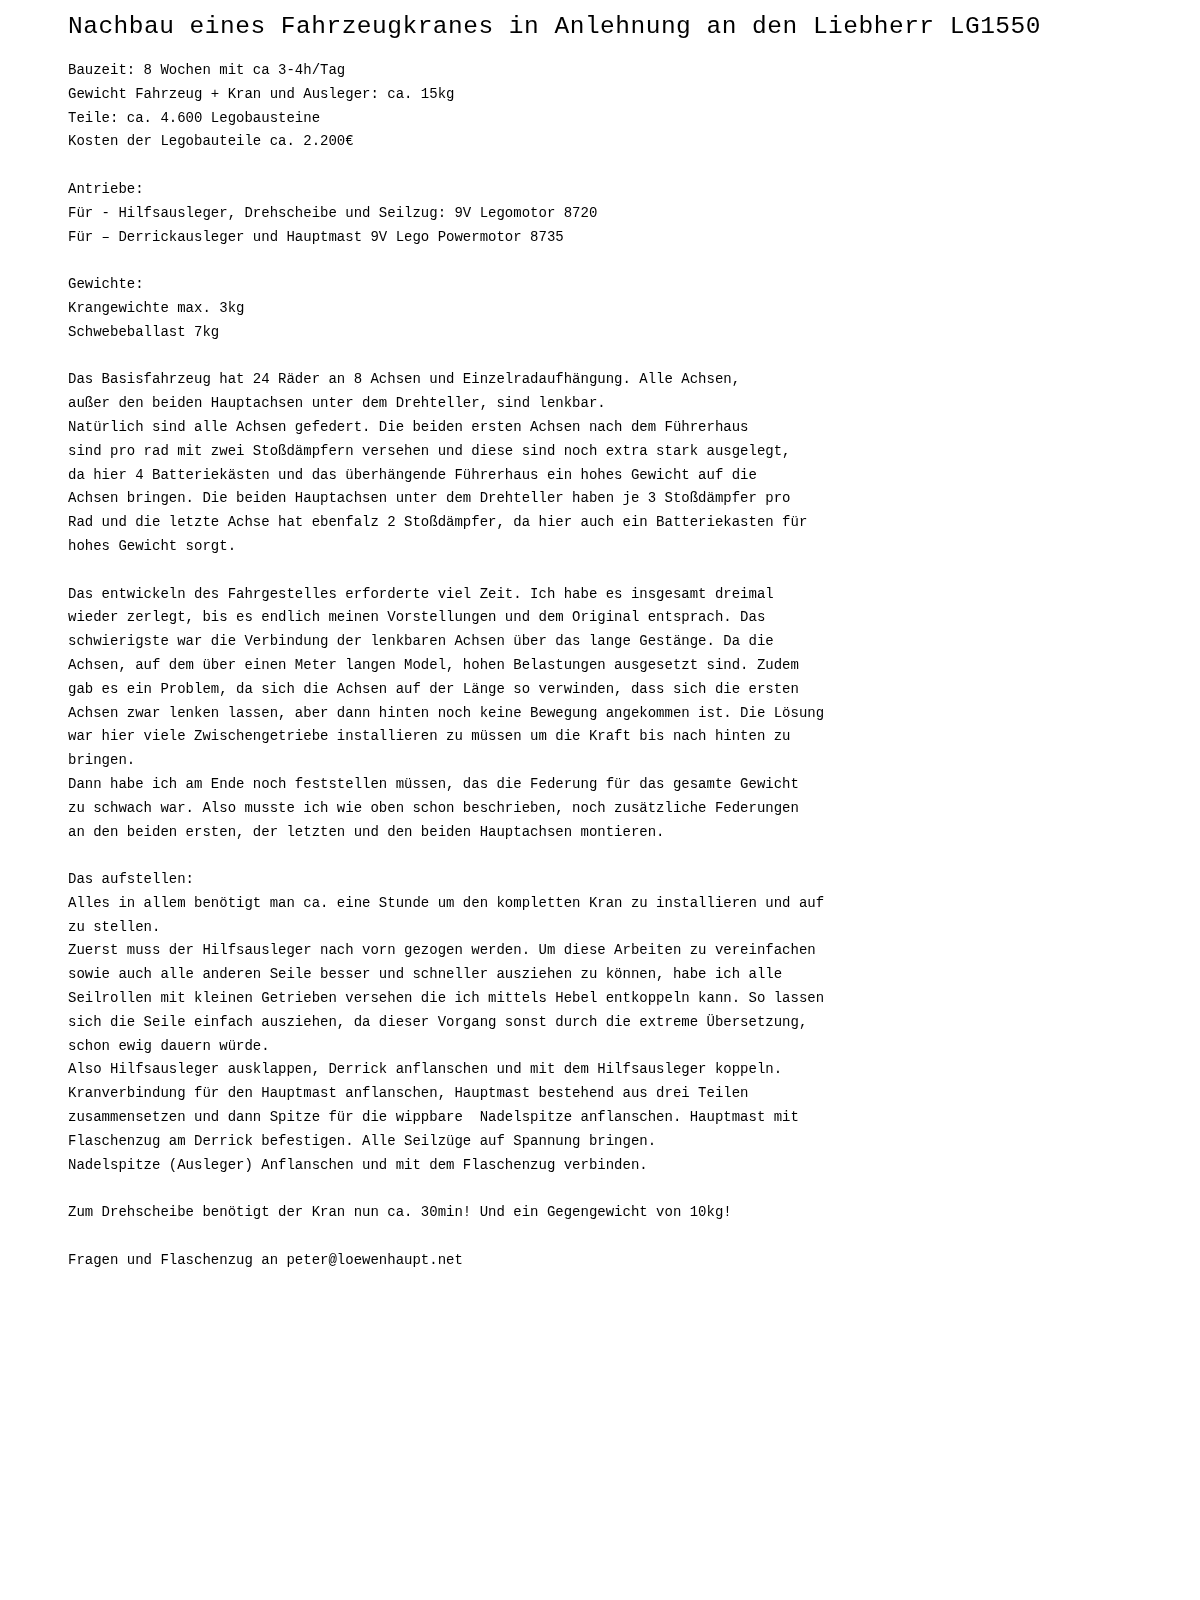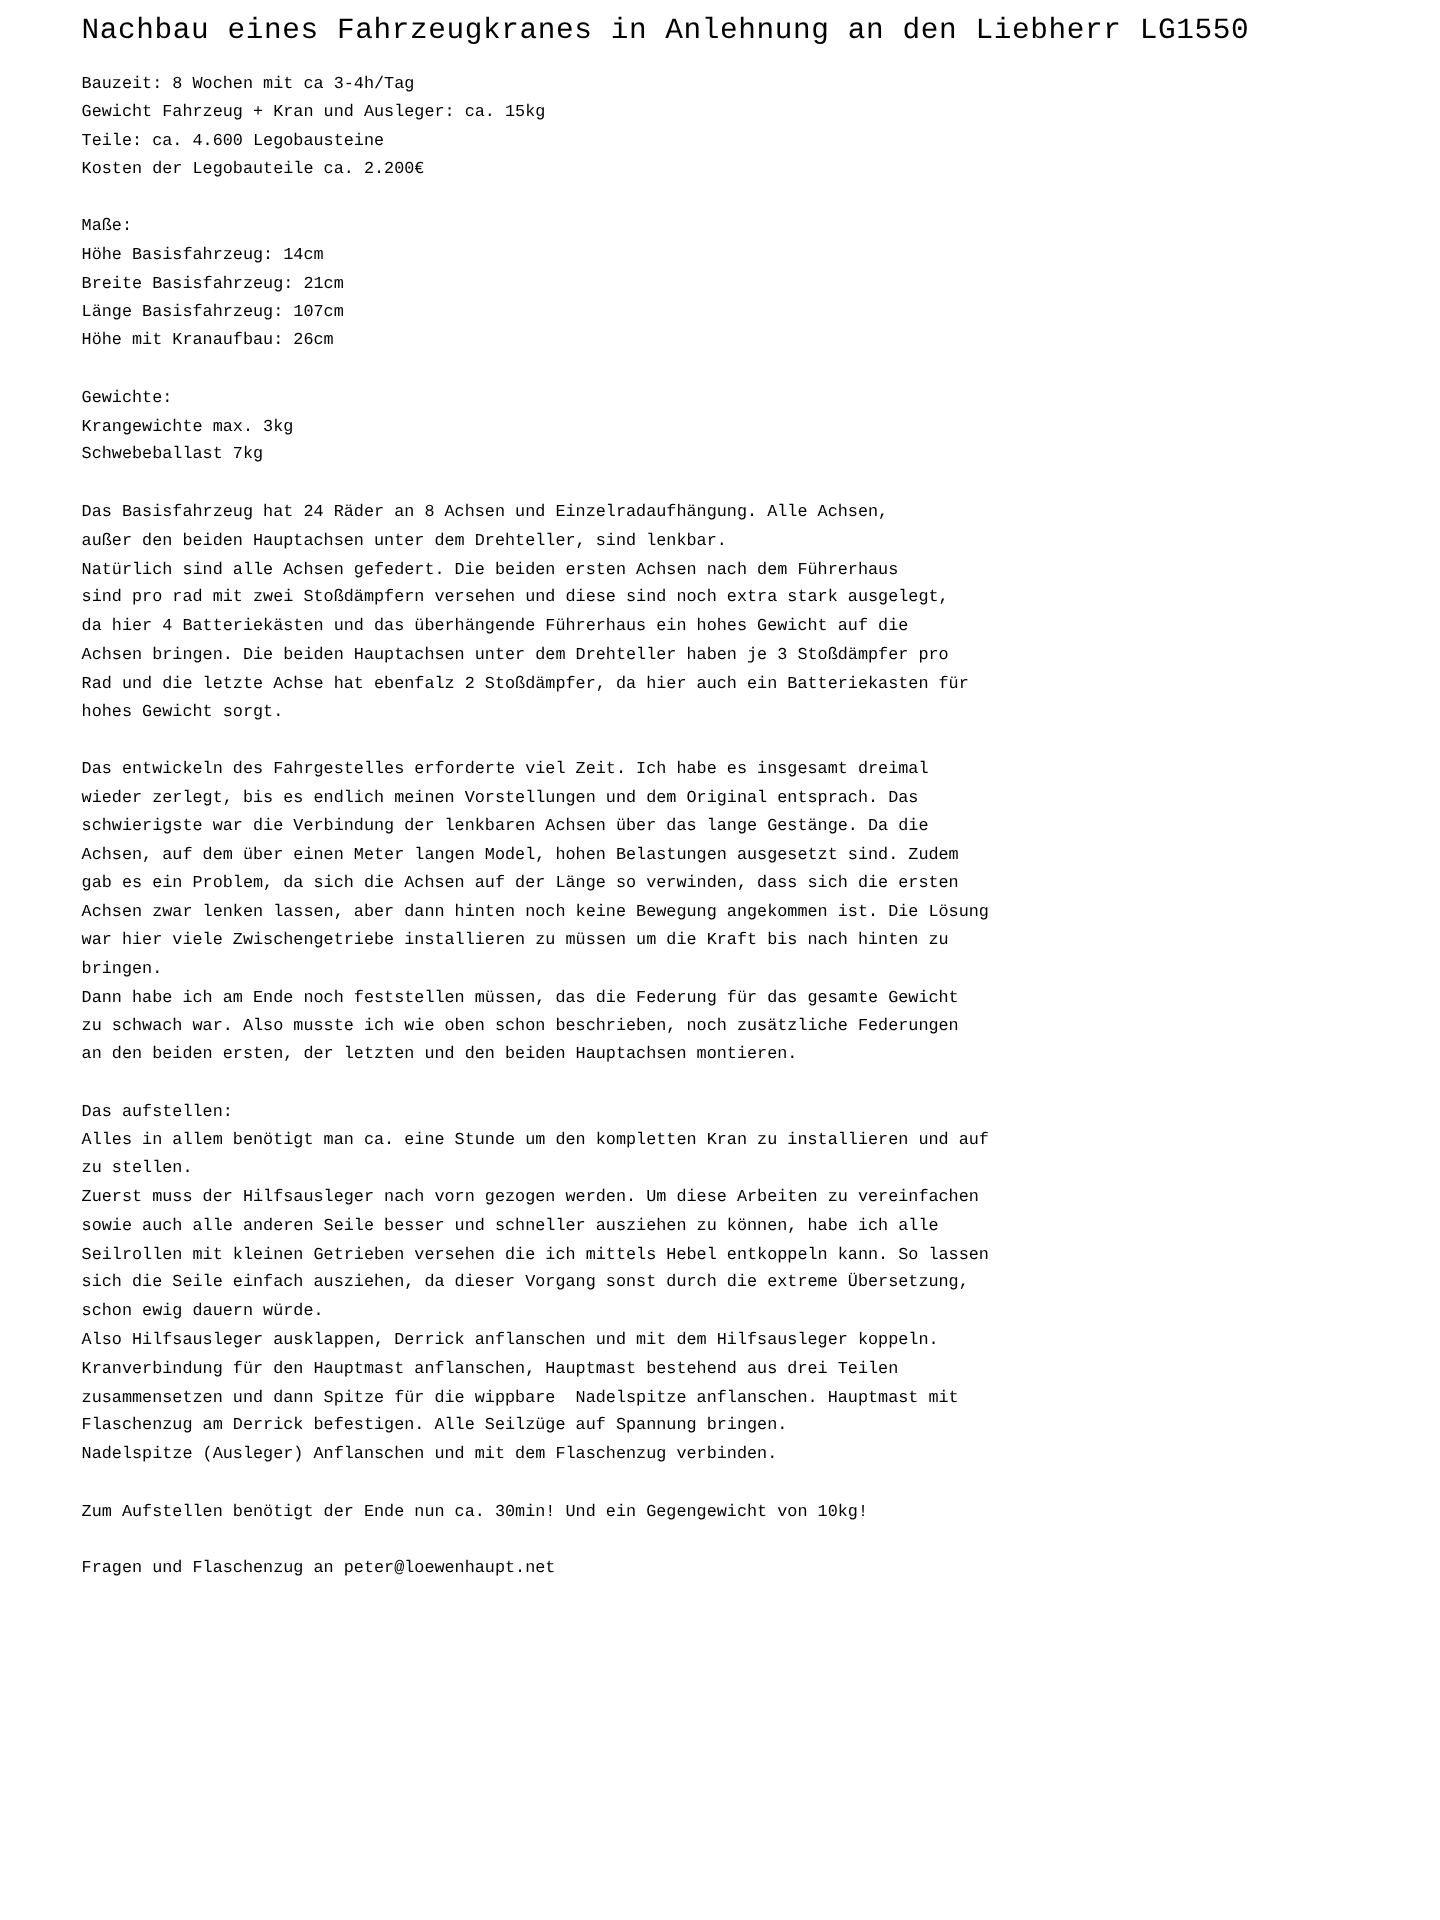--- a/index.html
+++ b/index.html
@@ -36,26 +36,24 @@
 <body>
 
 <div class="page">
   <h1 class="doc-title">Nachbau eines Fahrzeugkranes in Anlehnung an den Liebherr LG1550</h1>
 
   <p class="block">Bauzeit: 8 Wochen mit ca 3-4h/Tag
 Gewicht Fahrzeug + Kran und Ausleger: ca. 15kg
 Teile: ca. 4.600 Legobausteine
 Kosten der Legobauteile ca. 2.200€</p>
 
+  <p class="block">Antriebe:
+Für - Hilfsausleger, Drehscheibe und Seilzug: 9V Legomotor 8720
+Für – Derrickausleger und Hauptmast 9V Lego Powermotor 8735</p>
 
-  <p class="block">Maße:
-Höhe Basisfahrzeug: 14cm
-Breite Basisfahrzeug: 21cm
-Länge Basisfahrzeug: 107cm
-Höhe mit Kranaufbau: 26cm</p>
 
 
   <p class="block">Gewichte:
 Krangewichte max. 3kg
 Schwebeballast 7kg</p>
 
   <p class="block">Das Basisfahrzeug hat 24 Räder an 8 Achsen und Einzelradaufhängung. Alle Achsen,
 außer den beiden Hauptachsen unter dem Drehteller, sind lenkbar.
 Natürlich sind alle Achsen gefedert. Die beiden ersten Achsen nach dem Führerhaus
 sind pro rad mit zwei Stoßdämpfern versehen und diese sind noch extra stark ausgelegt,
@@ -83,16 +81,16 @@
 sowie auch alle anderen Seile besser und schneller ausziehen zu können, habe ich alle
 Seilrollen mit kleinen Getrieben versehen die ich mittels Hebel entkoppeln kann. So lassen
 sich die Seile einfach ausziehen, da dieser Vorgang sonst durch die extreme Übersetzung,
 schon ewig dauern würde.
 Also Hilfsausleger ausklappen, Derrick anflanschen und mit dem Hilfsausleger koppeln.
 Kranverbindung für den Hauptmast anflanschen, Hauptmast bestehend aus drei Teilen
 zusammensetzen und dann Spitze für die wippbare  Nadelspitze anflanschen. Hauptmast mit
 Flaschenzug am Derrick befestigen. Alle Seilzüge auf Spannung bringen.
 Nadelspitze (Ausleger) Anflanschen und mit dem Flaschenzug verbinden.</p>
 
-  <p class="block">Zum Aufstellen benötigt der Ende nun ca. 30min! Und ein Gegengewicht von 10kg!</p>
+  <p class="block">Zum Drehscheibe benötigt der Kran nun ca. 30min! Und ein Gegengewicht von 10kg!</p>
 
   <p class="block">Fragen und Flaschenzug an peter@loewenhaupt.net</p>
 </div>
 
 </body></html>

